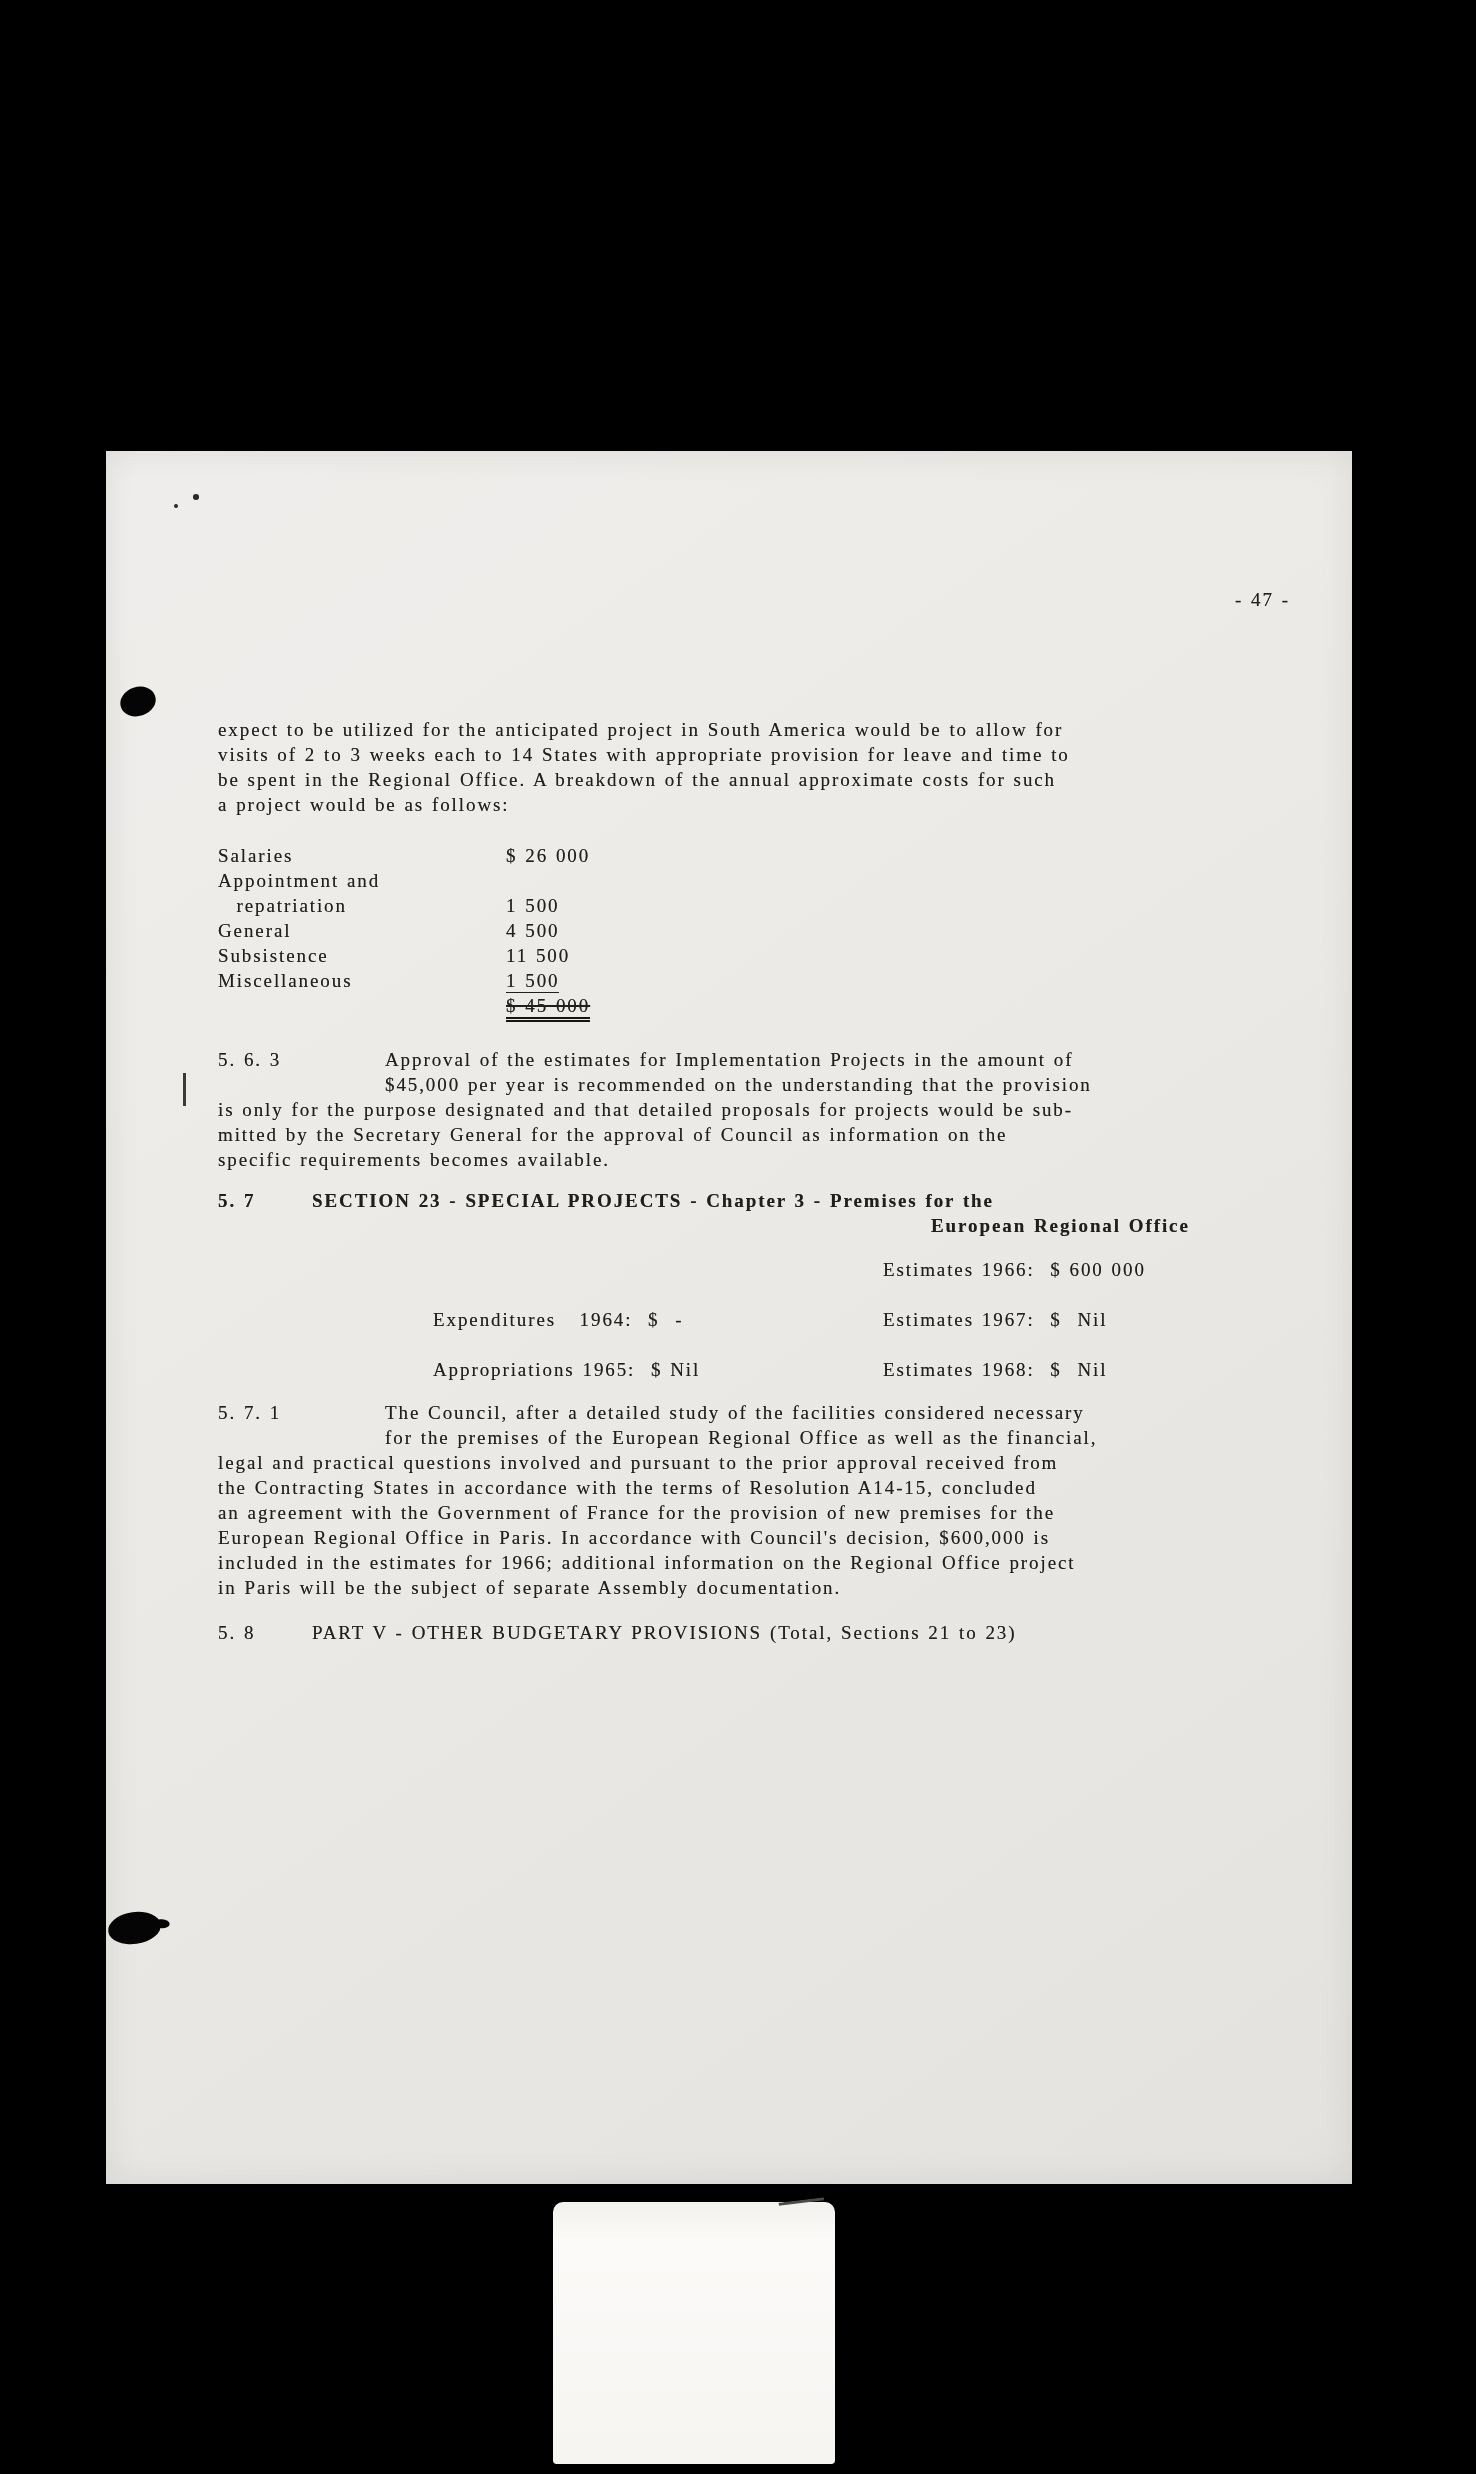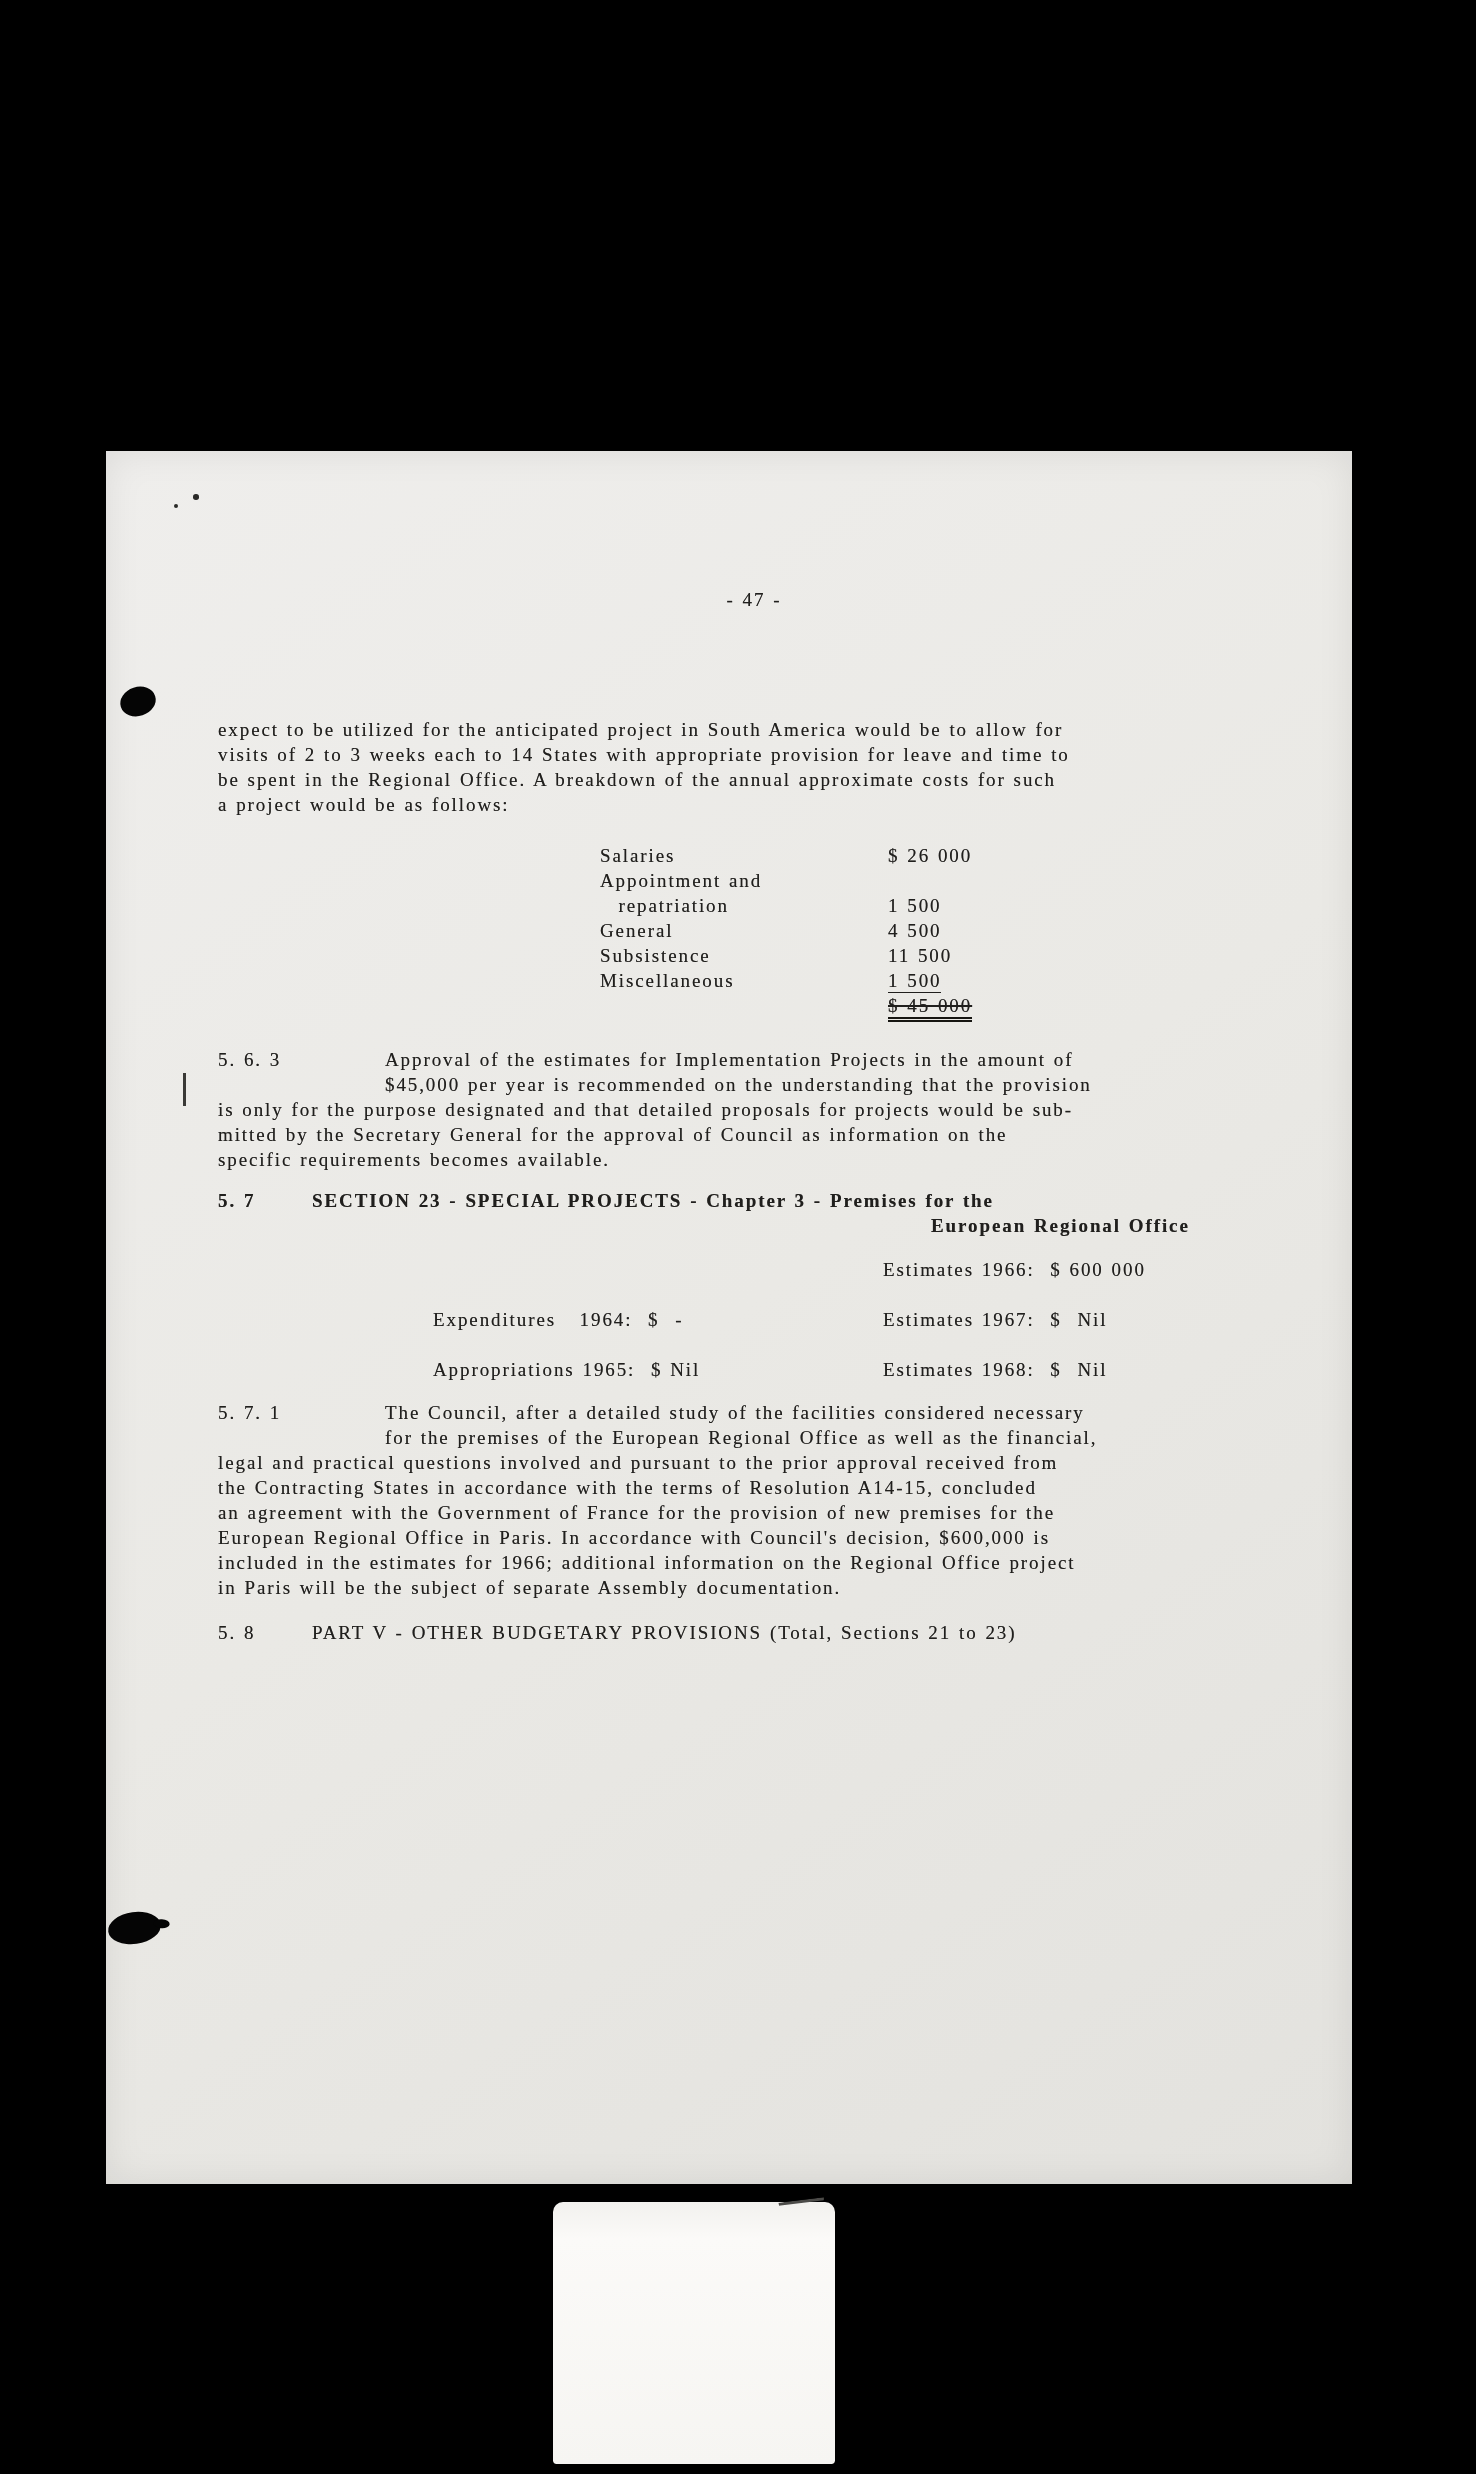--- a/index.html
+++ b/index.html
@@ -20,27 +20,27 @@
     color:#201f1d;
   }
   .content {
     position:absolute; left:0; top:0; right:0; bottom:0;
     padding:136px 59px 0 112px;
     font-size:19px; line-height:25px;
     letter-spacing:1.9px; word-spacing:1.2px;
     text-shadow:0 0 0.6px rgba(32,31,29,0.55);
   }
 
-  .pageno { text-align:center; width:1072px; }
+  .pageno { text-align:right; width:1072px; }
 
   .para { white-space:pre-line; }
   .p1 { margin-top:105px; }
 
   
-  .costtable { margin-top:26px; margin-left:382px; width:506px; }
+  .costtable { margin-top:26px; width:506px; }
   .crow { display:flex; height:25px; }
   .clabel { width:288px; }
   .clabel.indent { padding-left:18.5px; }
   .camount { width:109px; text-align:left; white-space:pre; }
   .rule-under { border-bottom:1.9px solid #201f1d; padding-bottom:0.6px; }
   .total-strike {
     text-decoration:line-through;
     text-decoration-thickness:1.9px;
     border-bottom:5.6px double #161511;
     padding-bottom:1.2px;

